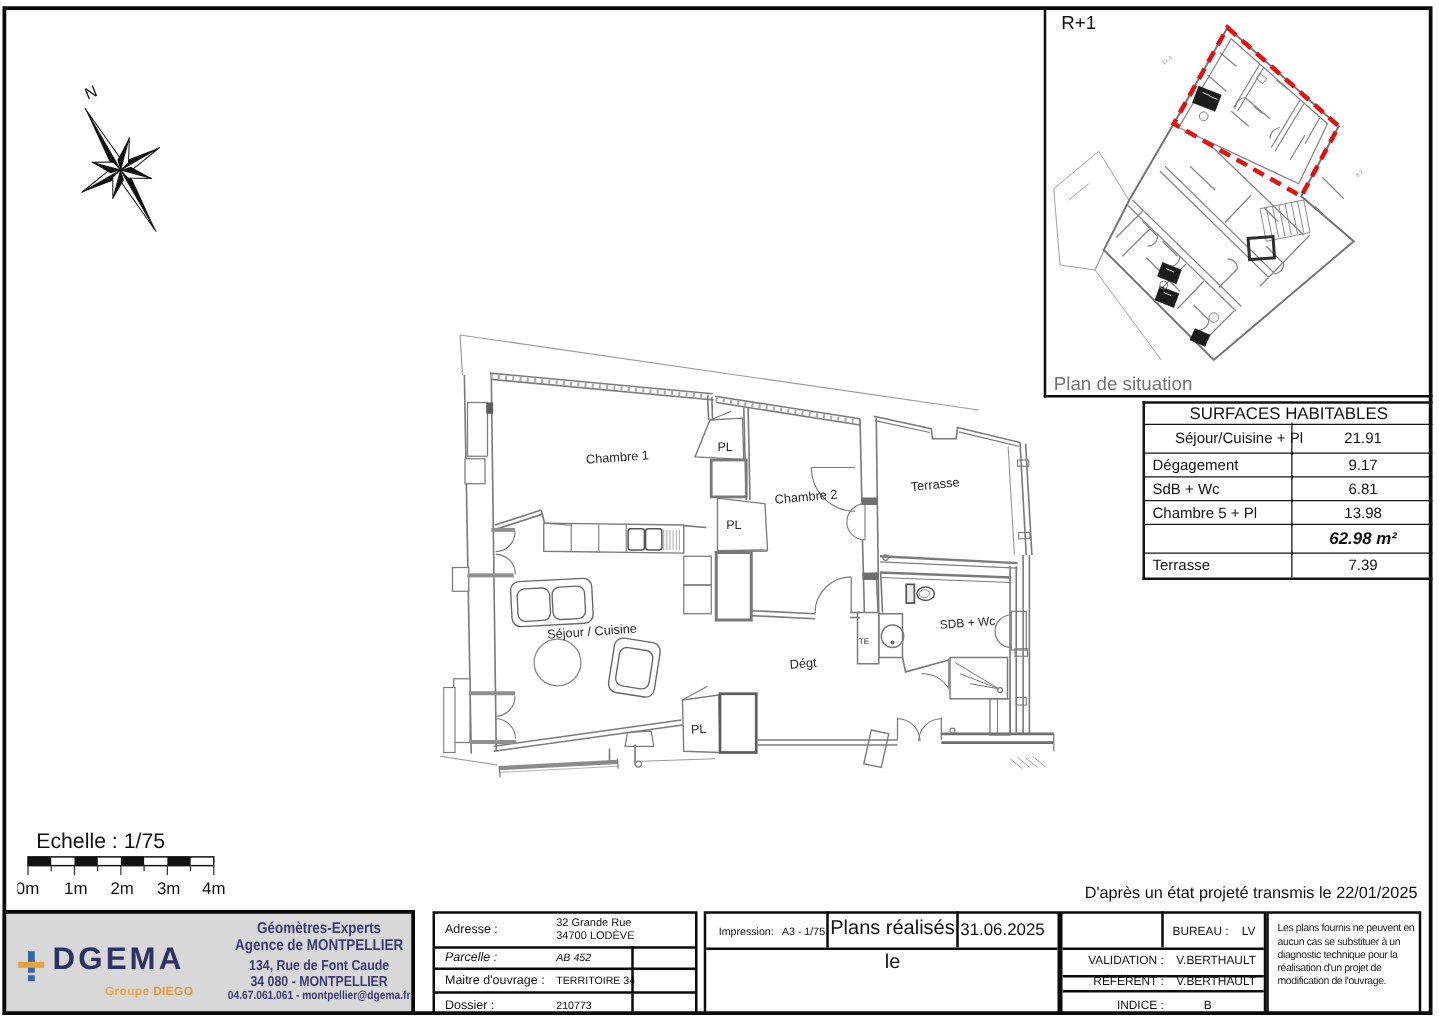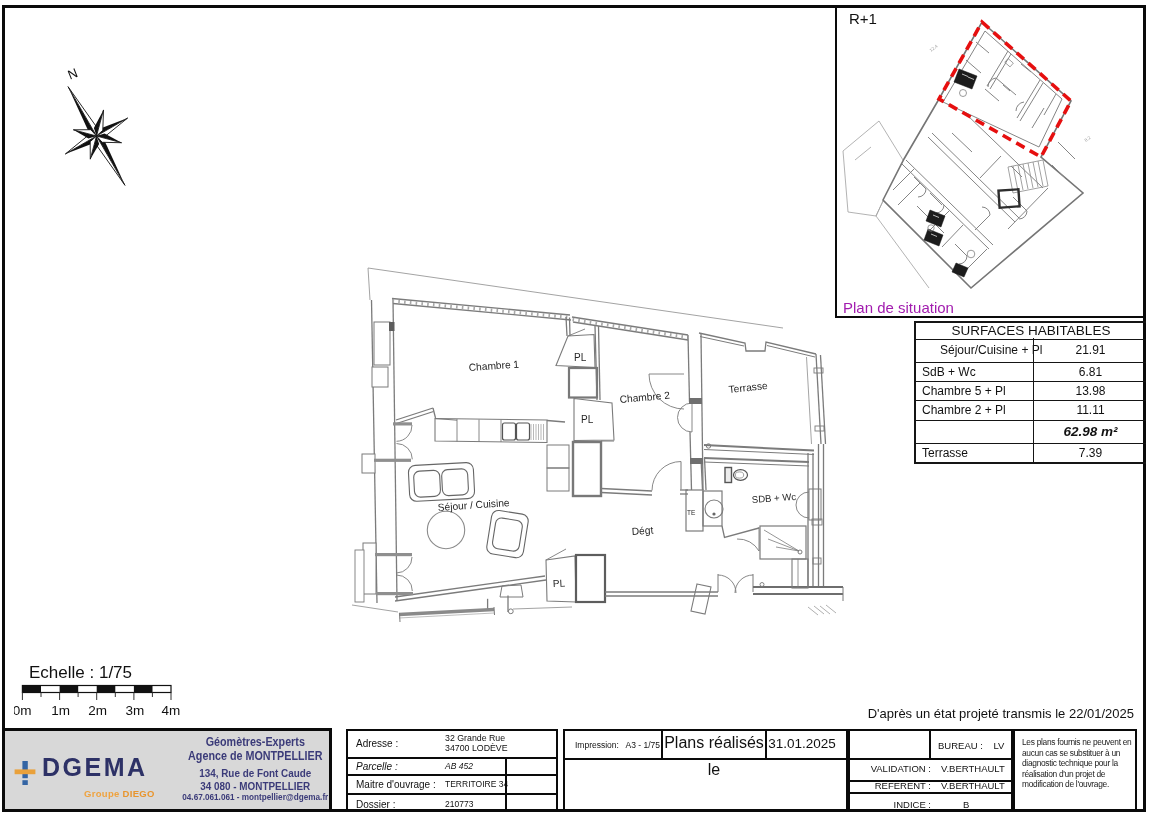--- a/index.html
+++ b/index.html
@@ -30,21 +30,21 @@
     <polygon points="18.38,18.38 1.77,8.31 0,0" fill="#fff" stroke="#111" stroke-width="0.8"></polygon>
     <polygon points="-16.97,16.97 -1.77,8.31 0,0" fill="#111" stroke="none"></polygon>
     <polygon points="-16.97,16.97 -8.31,1.77 0,0" fill="#fff" stroke="#111" stroke-width="0.8"></polygon>
     <polygon points="-16.97,-16.97 -8.31,-1.77 0,0" fill="#111" stroke="none"></polygon>
     <polygon points="-16.97,-16.97 -1.77,-8.31 0,0" fill="#fff" stroke="#111" stroke-width="0.8"></polygon>
   </g>
 </svg>
 
 <div class="abs" style="left:835px;top:8px;width:311px;height:310px;border-left:2px solid #0a0a0a;border-bottom:2px solid #0a0a0a;box-sizing:border-box;"></div>
 <div class="abs" style="left:849px;top:10px;font-size:15px;color:#111;">R+1</div>
-<div class="abs" style="left:843px;top:299px;font-size:15px;color:#a21caf;text-align:center;">Plan de situation</div>
+<div class="abs" style="left:843px;top:299px;font-size:15px;color:#737373;text-align:center;">Plan de situation</div>
 <svg id="sitplan" class="abs" style="left:836px;top:8px;" width="310" height="300" viewBox="836 8 310 300">
 <g fill="none" stroke="#818181" stroke-width="1.2">
 
   <g stroke="#a0a0a0" stroke-width="0.8">
     <polyline points="903,160 879,121 843,151 848,212 876,216"></polyline>
     <polyline points="855,160 871,147"></polyline>
     <polyline points="876,216 883,201 876,216 929,288"></polyline>
   </g>
 
   <polygon points="982,22 1071,101 1041,157 1083,193 971,288 883,200 904,159 939,99" stroke="#757575" stroke-width="1.6"></polygon>
@@ -128,23 +128,23 @@
   <text x="931" y="52" transform="rotate(-38 931 52)">12.4</text>
   <text x="1086" y="142" transform="rotate(-38 1086 142)">8.2</text>
 </g>
 
 <polygon points="982,22 1071,101 1041,157 939,99" fill="none" stroke="#e60f0f" stroke-width="3.6" stroke-dasharray="9.5,6"></polygon>
 </svg>
 
 <div id="surftable" class="abs" style="left:914px;top:321px;width:232px;border:2px solid #151515;border-right:none;box-sizing:border-box;color:#111;">
   <div style="height:16px;border-bottom:1.5px solid #151515;text-align:center;font-size:13.5px;line-height:16px;">SURFACES HABITABLES</div>
   <div style="height:21.5px;border-bottom:1.5px solid #151515;position:relative;font-size:12px;line-height:21.5px;"><span style="margin-left:24px;">Séjour/Cuisine + Pl</span><span style="position:absolute;left:117px;top:-2px;bottom:-2px;border-left:1.5px solid #151515;"></span><span style="position:absolute;left:117px;width:115px;text-align:center;">21.91</span></div>
+  <div style="height:18px;border-bottom:1.5px solid #151515;position:relative;font-size:12px;line-height:18px;"><span style="margin-left:6px;">Dégagement</span><span style="position:absolute;left:117px;top:-2px;bottom:-2px;border-left:1.5px solid #151515;"></span><span style="position:absolute;left:117px;width:115px;text-align:center;">9.17</span></div>
   <div style="height:18.5px;border-bottom:1.5px solid #151515;position:relative;font-size:12px;line-height:18.5px;"><span style="margin-left:6px;">SdB + Wc</span><span style="position:absolute;left:117px;top:-2px;bottom:-2px;border-left:1.5px solid #151515;"></span><span style="position:absolute;left:117px;width:115px;text-align:center;">6.81</span></div>
   <div style="height:18px;border-bottom:1.5px solid #151515;position:relative;font-size:12px;line-height:18px;"><span style="margin-left:6px;">Chambre 5 + Pl</span><span style="position:absolute;left:117px;top:-2px;bottom:-2px;border-left:1.5px solid #151515;"></span><span style="position:absolute;left:117px;width:115px;text-align:center;">13.98</span></div>
-  <div style="height:18.5px;border-bottom:1.5px solid #151515;position:relative;font-size:12px;line-height:18.5px;"><span style="margin-left:6px;">Chambre 2 + Pl</span><span style="position:absolute;left:117px;top:-2px;bottom:-2px;border-left:1.5px solid #151515;"></span><span style="position:absolute;left:117px;width:115px;text-align:center;">11.11</span></div>
   <div style="height:22px;border-bottom:1.5px solid #151515;position:relative;font-size:13.5px;line-height:22px;">
       <span style="position:absolute;left:117px;top:-2px;bottom:-2px;border-left:1.5px solid #151515;"></span>
       <span style="position:absolute;left:117px;width:115px;text-align:center;font-weight:bold;font-style:italic;">62.98 m²</span>
     </div>
   <div style="height:18.5px;position:relative;font-size:12px;line-height:18.5px;"><span style="margin-left:6px;">Terrasse</span><span style="position:absolute;left:117px;top:-2px;bottom:0;border-left:1.5px solid #151515;"></span><span style="position:absolute;left:117px;width:115px;text-align:center;">7.39</span></div>
 </div>
 
 <svg id="mainplan" class="abs" style="left:340px;top:255px;" width="512" height="390" viewBox="340 255 512 390">
 <g fill="none" stroke="#7b7b7b" stroke-width="1.3">
 
@@ -399,21 +399,21 @@
     <span style="position:absolute;left:8px;top:4px;">Dossier :</span>
     <span style="position:absolute;left:97px;top:4px;font-size:8.5px;">210773</span>
     <span style="position:absolute;right:49px;top:0;bottom:0;width:0;border-right:2px solid #0a0a0a;"></span>
   </div>
 </div>
 
 <div class="abs" style="left:563px;top:729px;width:285px;height:83px;border:2px solid #0a0a0a;box-sizing:border-box;color:#111;">
   <div style="position:absolute;left:0;top:0;width:100%;height:29px;border-bottom:2px solid #0a0a0a;box-sizing:border-box;">
     <span style="position:absolute;left:10px;top:9px;font-size:8.5px;">Impression:&nbsp;&nbsp; A3 - 1/75</span>
     <span style="position:absolute;left:96px;top:-2px;width:106px;height:29px;border-left:2px solid #0a0a0a;border-right:2px solid #0a0a0a;box-sizing:border-box;text-align:center;font-size:16px;line-height:27px;">Plans réalisés le</span>
-    <span style="position:absolute;left:191px;top:0;width:92px;text-align:center;font-size:13.5px;line-height:25px;">31.01.2025</span>
+    <span style="position:absolute;left:191px;top:0;width:92px;text-align:center;font-size:13.5px;line-height:25px;">31.06.2025</span>
   </div>
 </div>
 
 <div class="abs" style="left:848px;top:729px;width:165px;height:83px;border:2px solid #0a0a0a;box-sizing:border-box;color:#111;font-size:9.5px;">
   <div style="position:absolute;left:0;top:0;width:100%;height:29px;border-bottom:2px solid #0a0a0a;box-sizing:border-box;">
     <span style="position:absolute;left:79px;top:-2px;width:84px;height:29px;border-left:2px solid #0a0a0a;box-sizing:border-box;"></span>
     <span style="position:absolute;left:88px;top:9px;">BUREAU :&nbsp;&nbsp;&nbsp;&nbsp;LV</span>
   </div>
   <div style="position:absolute;left:0;top:29px;width:100%;height:22px;border-bottom:2px solid #0a0a0a;box-sizing:border-box;">
     <span style="position:absolute;right:80px;top:3px;">VALIDATION :</span>

